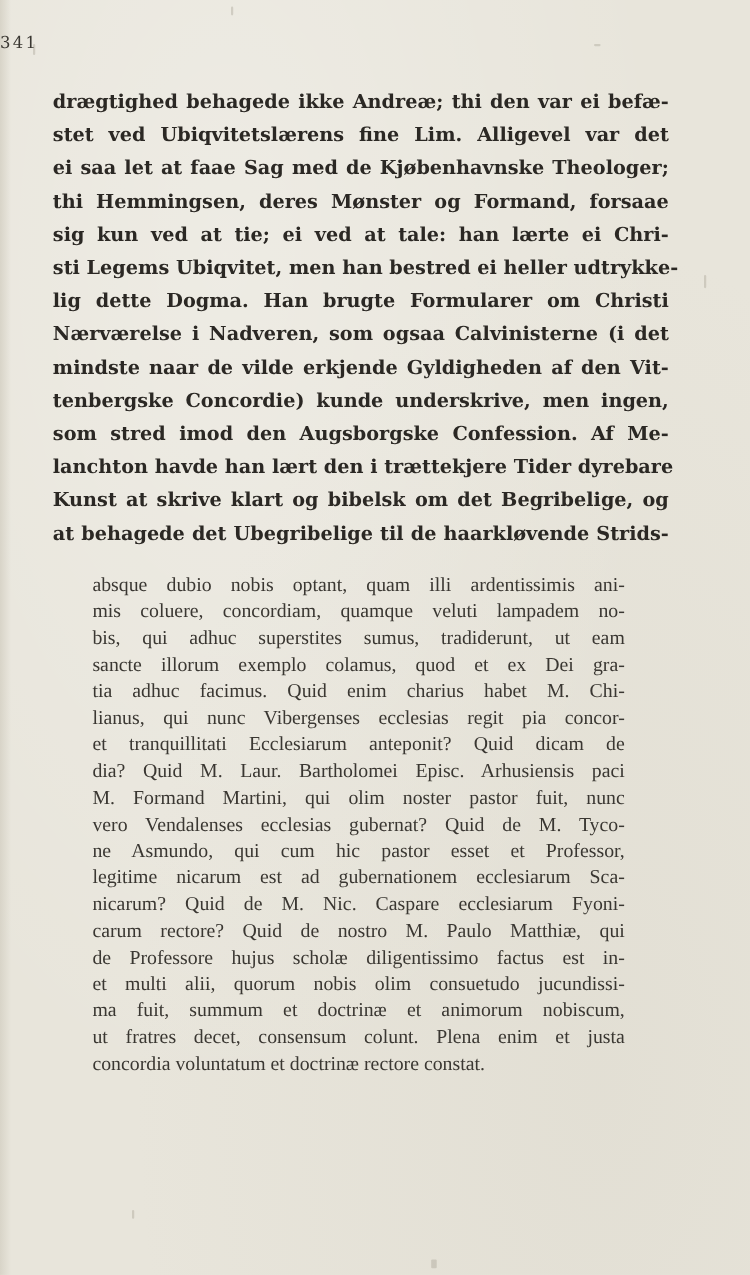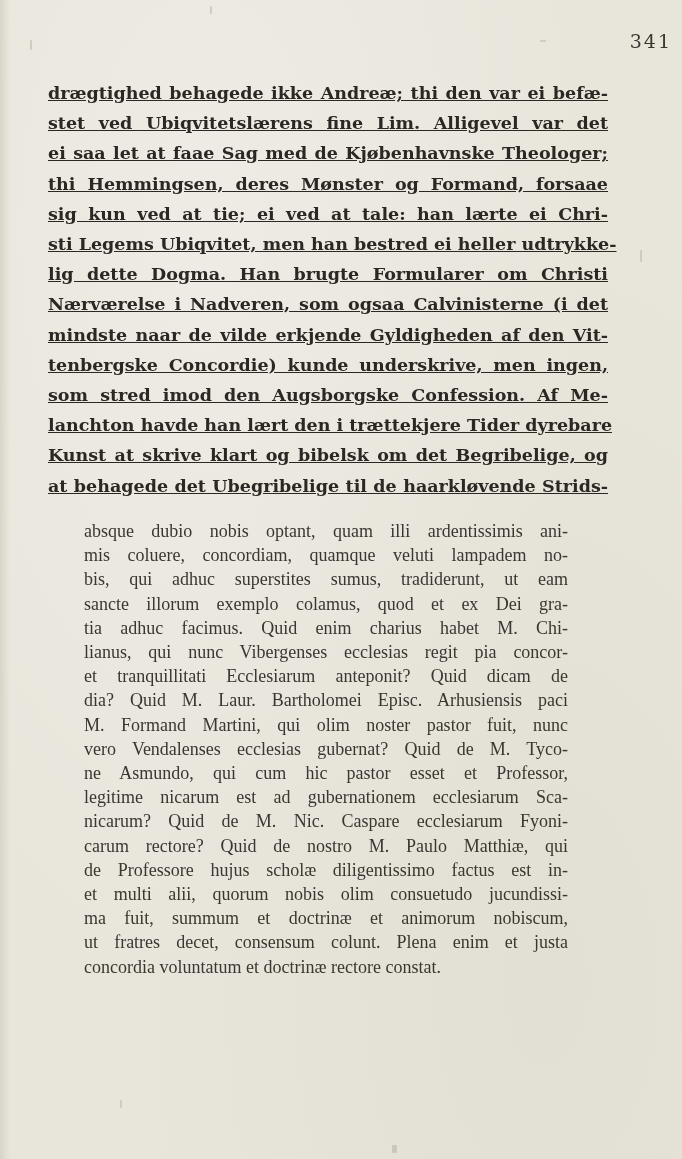--- a/index.html
+++ b/index.html
@@ -14,31 +14,30 @@
         radial-gradient(ellipse at 30% 20%, rgba(255,255,255,0.25), transparent 60%),
         radial-gradient(ellipse at 80% 85%, rgba(200,195,180,0.18), transparent 55%),
         #e8e5db;
     }
     .left-edge {
       position: absolute; left: 0; top: 0; bottom: 0; width: 10px;
       background: linear-gradient(to right, #d8d4c8, rgba(232,229,219,0));
     }
     .page-number {
       position: absolute; top: 30px; left: 0; width: 672px;
-      text-align: right;
+      text-align: left;
       font-family: "DejaVu Serif", serif;
-      font-size: 19px; color: #3a3732; letter-spacing: 2px;
+      font-size: 15px; color: #3a3732; letter-spacing: 2px;
     }
     .main-text {
       position: absolute; left: 48px; top: 78px; width: 560px;
       font-family: "DejaVu Serif", serif;
       font-size: 17.5px; line-height: 30.2px;
       color: #2b2824;
       font-weight: bold;
-      text-decoration: underline;
     }
     .main-text .line {
       display: block; white-space: nowrap;
       text-align: justify; text-align-last: justify;
     }
     .quote-text {
       position: absolute; left: 84px; top: 519px; width: 484px;
       font-family: "Liberation Serif", serif;
       font-size: 18px; line-height: 24.2px;
       color: #3a3732;

